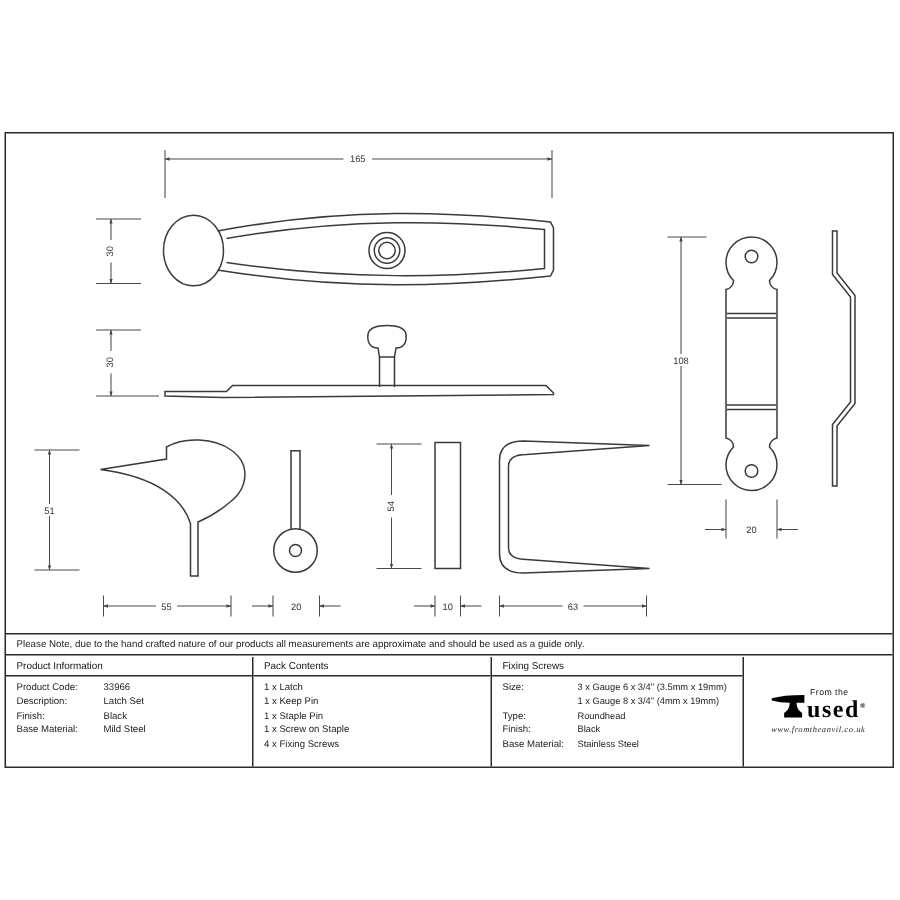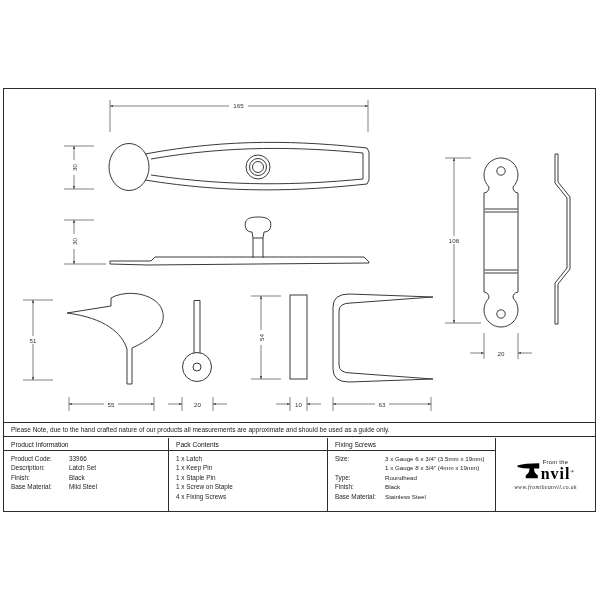--- a/index.html
+++ b/index.html
@@ -231,21 +231,21 @@
       </div>
 
       <div class="col col4 logo-cell">
         <div class="logo">
           <div class="logo-row">
             <svg class="anvil-glyph" viewBox="0 0 32 26">
               <path d="M 2,5 Q 12,2 31,2 L 31,9 L 24,9 Q 24,15 29,18 L 29,22 L 13,22 L 13,18 Q 18,15 18,9 Q 9,9 2,7 Z" fill="#000"></path>
             </svg>
             <div class="logo-right">
               <span class="tagline">From the</span>
-              <span class="brand"><span>nvil</span><span class="reg">®</span></span>
+              <span class="brand"><span>used</span><span class="reg">®</span></span>
             </div>
           </div>
           <div class="logo-url">www.fromtheanvil.co.uk</div>
         </div>
       </div>
 
     </div>
   </div>
 </div>
 

